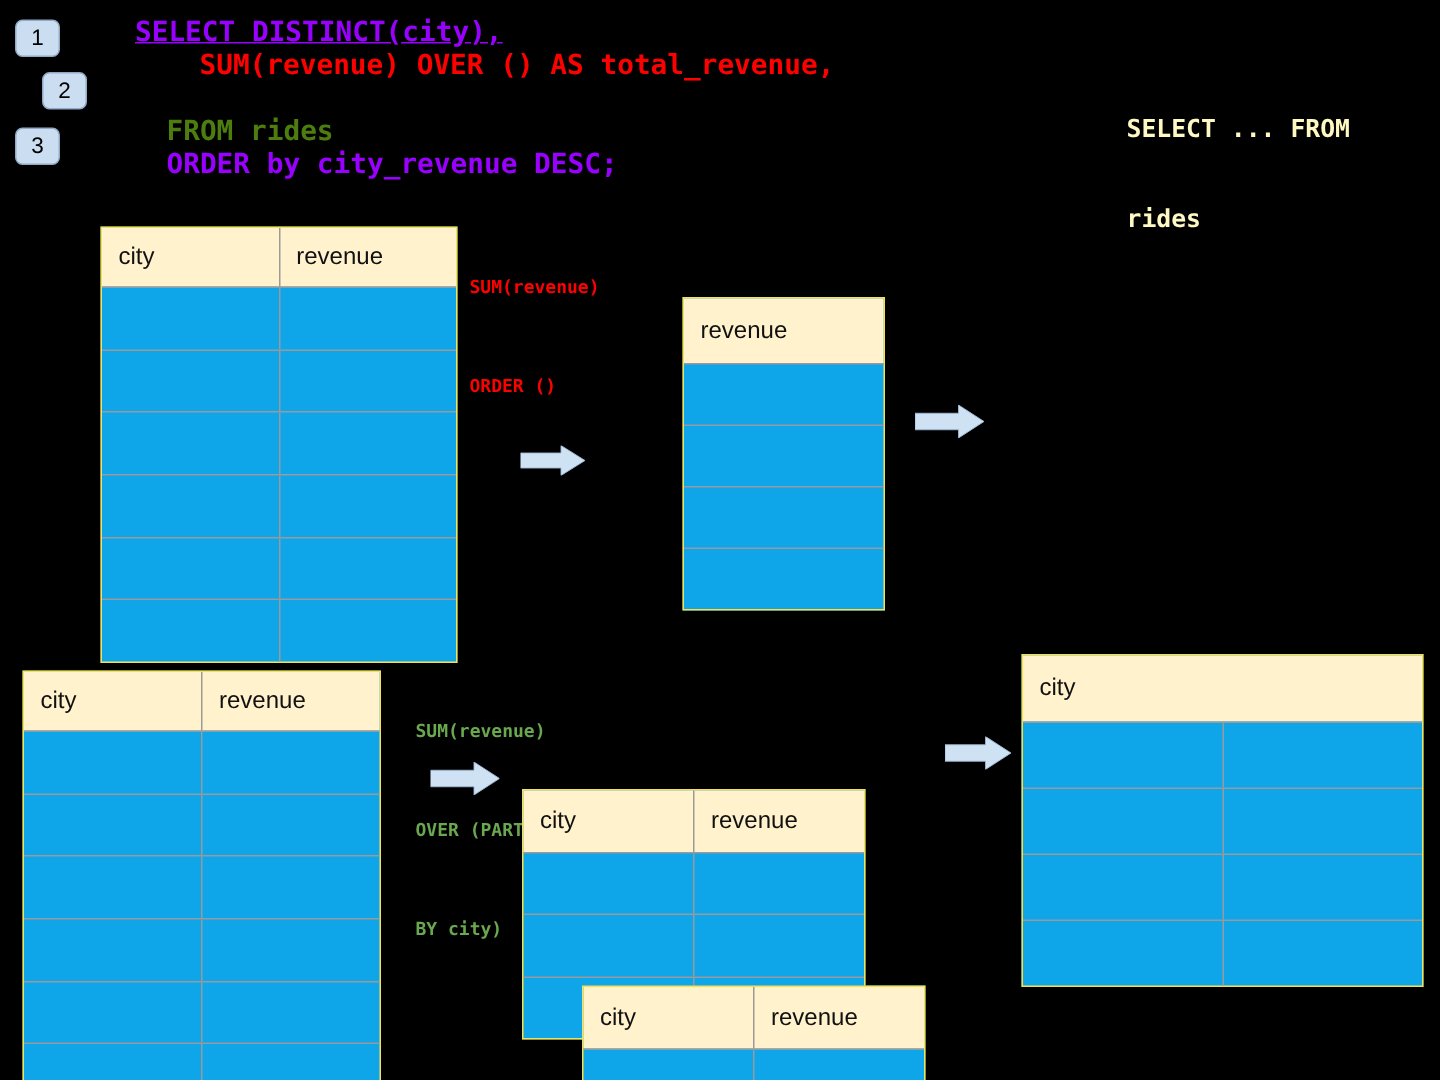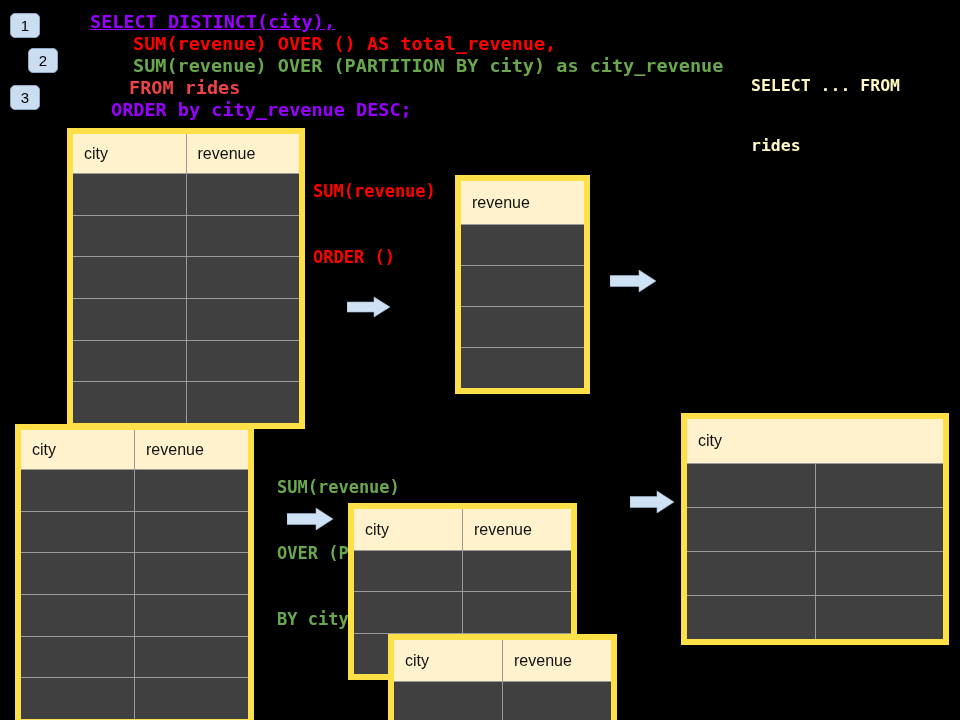--- a/index.html
+++ b/index.html
@@ -9,25 +9,25 @@
 
   
   .badge{position:absolute;width:30px;height:25px;background:#cbdef1;border:1px solid #8fa9c6;
          border-radius:5px;display:flex;align-items:center;justify-content:center;
          font:15px "Liberation Sans",sans-serif;color:#000;}
 
   
   .code{position:absolute;font-family:"DejaVu Sans Mono","Liberation Mono",monospace;
         font-weight:bold;white-space:pre;}
   .sqlline{font-size:18.5px;line-height:22px;}
-  .lbl{font-size:17px;line-height:22px;}
+  .lbl{font-size:12px;line-height:22px;}
   .note{font-size:16.5px;line-height:20px;}
 
   
-  .tbl{position:absolute;border:6px solid #fde047;background:#404040;}
+  .tbl{position:absolute;border:1px solid #fde047;background:#0ea5e9;margin-top:23px;}
   .thead{display:flex;background:#fff2cc;height:var(--hh);}
   .th{flex:1;display:flex;align-items:center;padding-left:11px;
       font-size:16px;color:#111;border-left:1px solid #9a9a9a;overflow:hidden;}
   .th:first-child{border-left:none;}
   .trow{display:flex;border-top:1px solid #9a9a9a;height:var(--rh);}
   .td{flex:1;border-left:1px solid #9a9a9a;}
   .td:first-child{border-left:none;}
 
   .arrow{position:absolute;}
 </style>
@@ -35,22 +35,21 @@
 <body>
 
 <div id="canvas">
 
   <div class="badge" style="left:10px;top:13px">1</div>
   <div class="badge" style="left:28px;top:48px">2</div>
   <div class="badge" style="left:10px;top:85px">3</div>
 
   <div class="code sqlline" style="left: 90px; top: 11px; color: rgb(153, 0, 255); text-decoration: underline;">SELECT DISTINCT(city),</div>
   <div class="code sqlline" style="left: 133px; top: 33px; color: rgb(255, 0, 0);">SUM(revenue) OVER () AS total_revenue,</div>
-  <div class="code sqlline" style="left: 133px; top: 55px; color: rgb(106, 168, 79);">SUM(revenue) OVER (PARTITION BY city) as city_revenue</div>
-  <div class="code sqlline" style="left: 129px; top: 77px; color: #ef4444;">FROM rides</div>
+  <div class="code sqlline" style="left: 111px; top: 77px; color: #4d7c0f;">FROM rides</div>
   <div class="code sqlline" style="left: 111px; top: 99px; color: rgb(153, 0, 255);">ORDER by city_revenue DESC;</div>
 
   <div class="code note" style="left: 751px; top: 36px; color: #fef9c3;">
     <div>SELECT ... FROM</div>
     <div>rides</div>
   </div>
 
   <div class="code lbl" style="left: 313px; top: 136px; color: rgb(255, 0, 0);">
     <div>SUM(revenue)</div>
     <div>ORDER ()</div>

